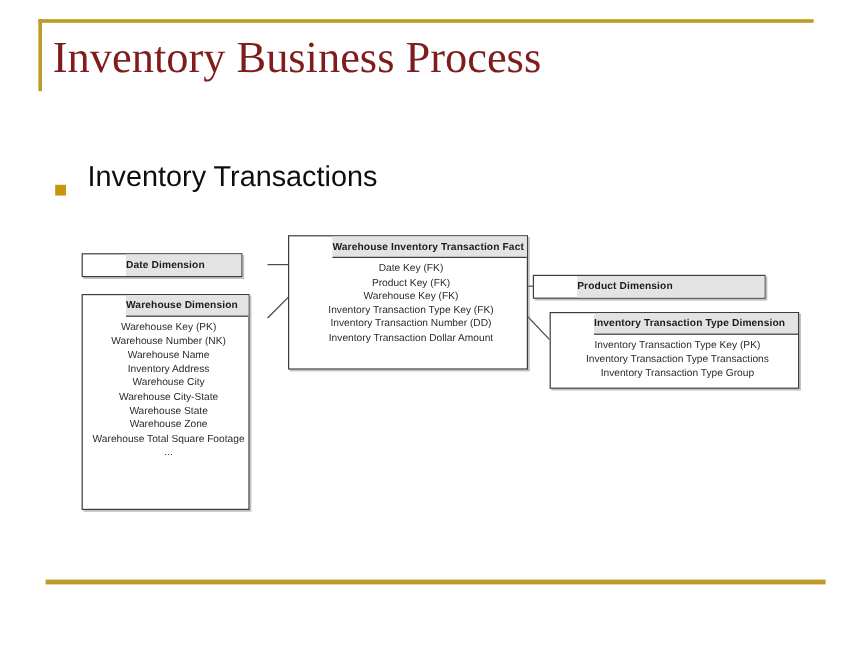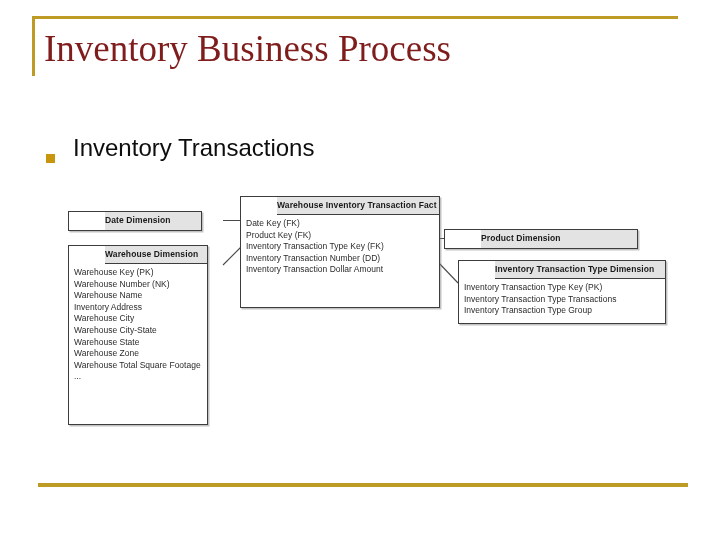--- a/index.html
+++ b/index.html
@@ -115,20 +115,21 @@
     height: 18px;
     color: #1a1a1a;
     letter-spacing: 0.1px;
     white-space: nowrap;
     overflow: hidden;
     margin-left: 36px;
   }
   .er-header.no-body { border-bottom: none; }
   .er-body {
     padding: 3px 0 3px 5px;
+    text-align: center;
   }
   .er-field {
     font-family: "Liberation Sans", sans-serif;
     font-size: 8.5px;
     line-height: 11.6px;
     color: #2b2b2b;
     white-space: nowrap;
   }
 
   
@@ -199,20 +200,21 @@
         <div class="er-field">Warehouse Total Square Footage</div>
         <div class="er-field">...</div>
       </div>
     </div>
 
     <div class="er-box" id="box-fact">
       <div class="er-header">Warehouse Inventory Transaction Fact</div>
       <div class="er-body">
         <div class="er-field">Date Key (FK)</div>
         <div class="er-field">Product Key (FK)</div>
+        <div class="er-field">Warehouse Key (FK)</div>
         <div class="er-field">Inventory Transaction Type Key (FK)</div>
         <div class="er-field">Inventory Transaction Number (DD)</div>
         <div class="er-field">Inventory Transaction Dollar Amount</div>
       </div>
     </div>
 
     <div class="er-box" id="box-product-dim">
       <div class="er-header no-body">Product Dimension</div>
     </div>
 

